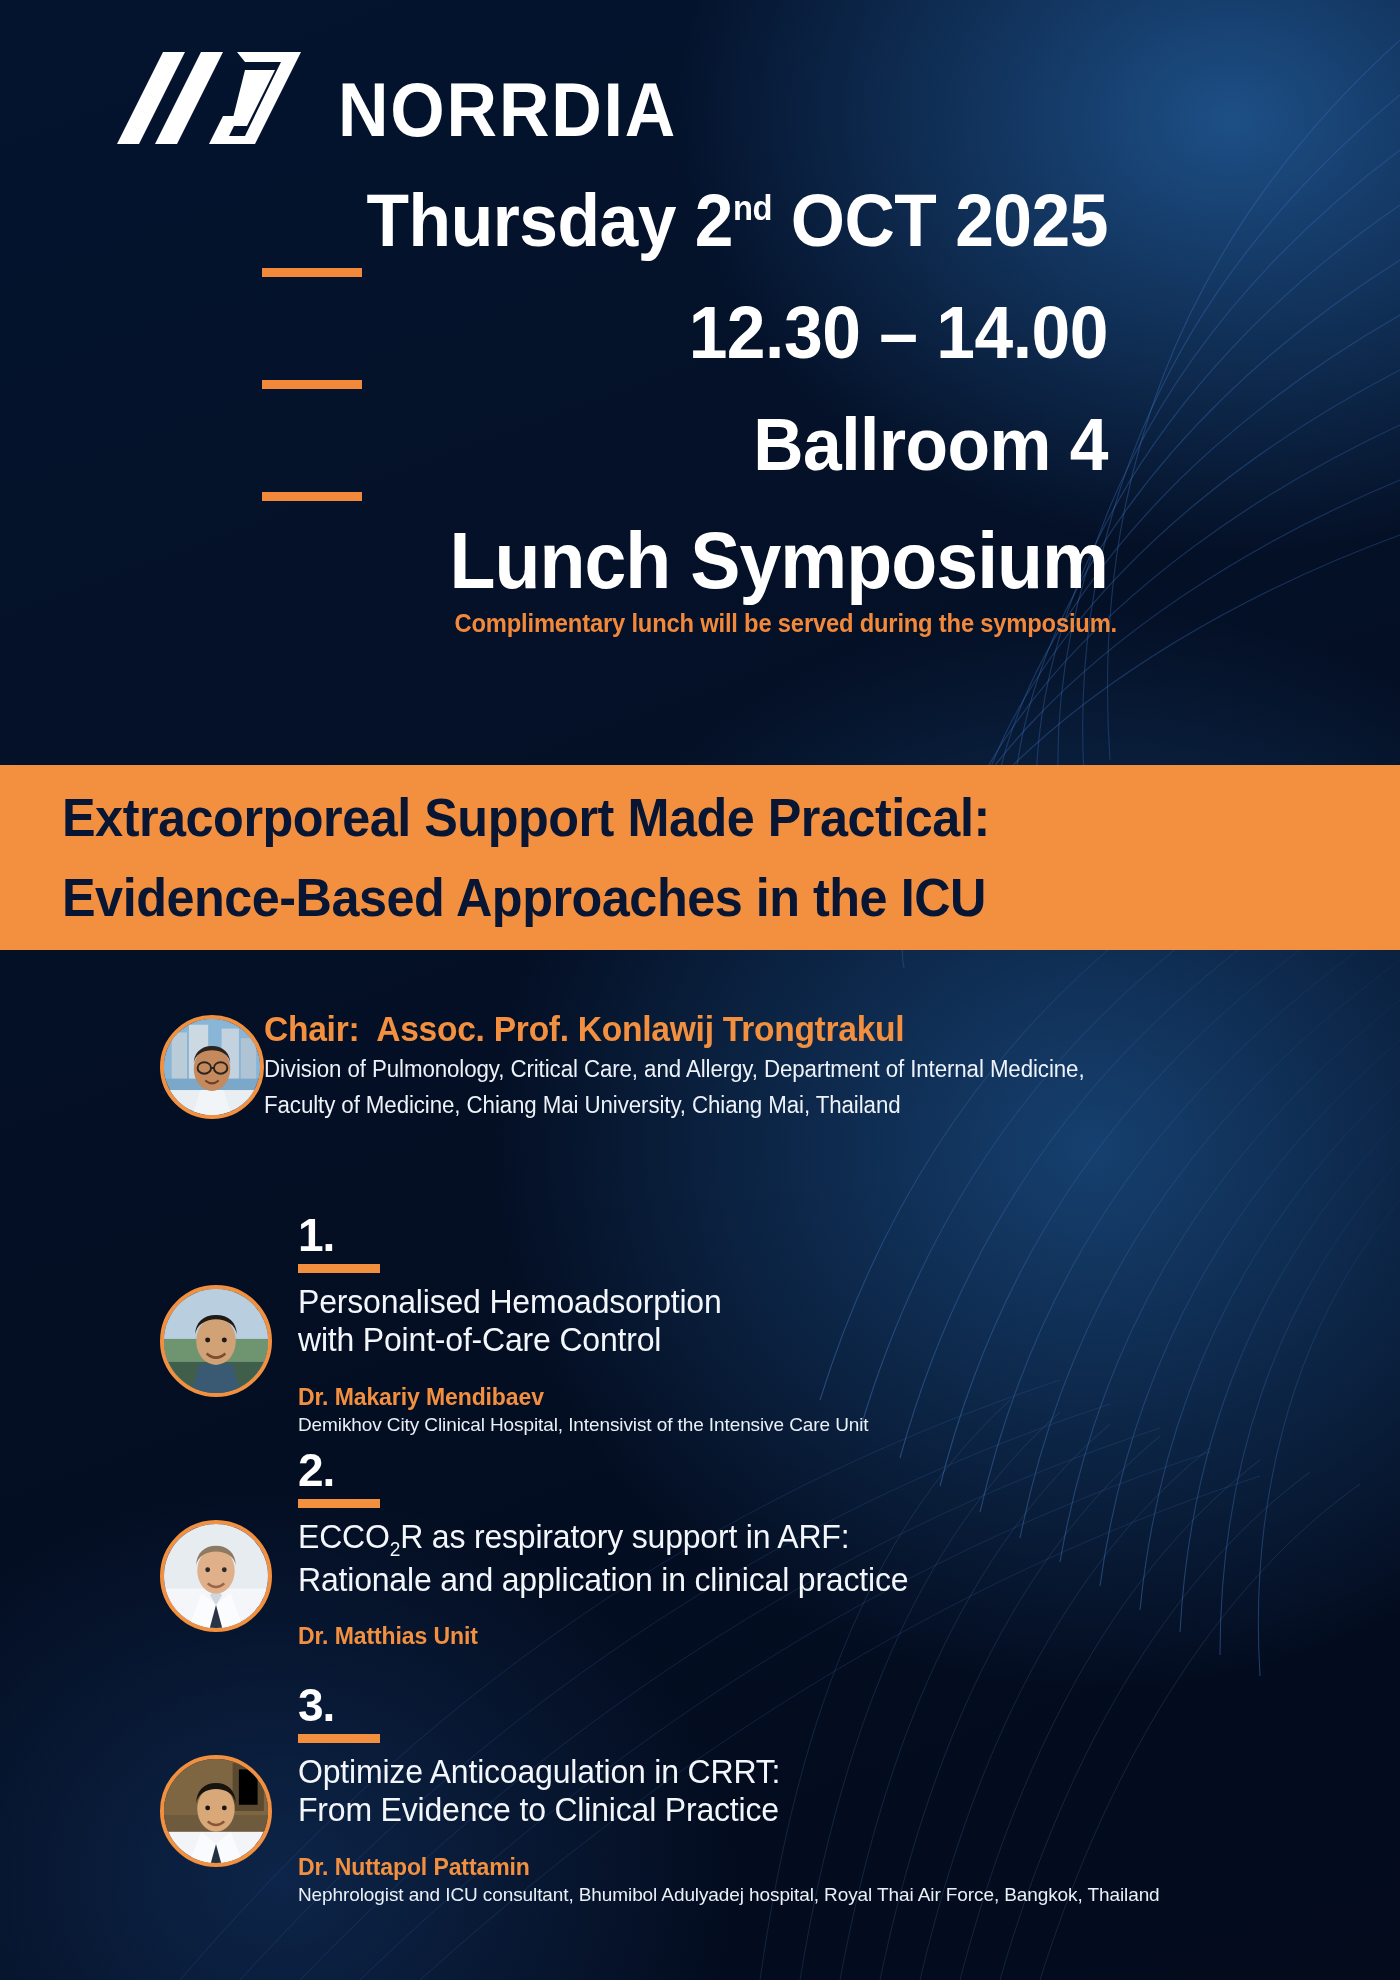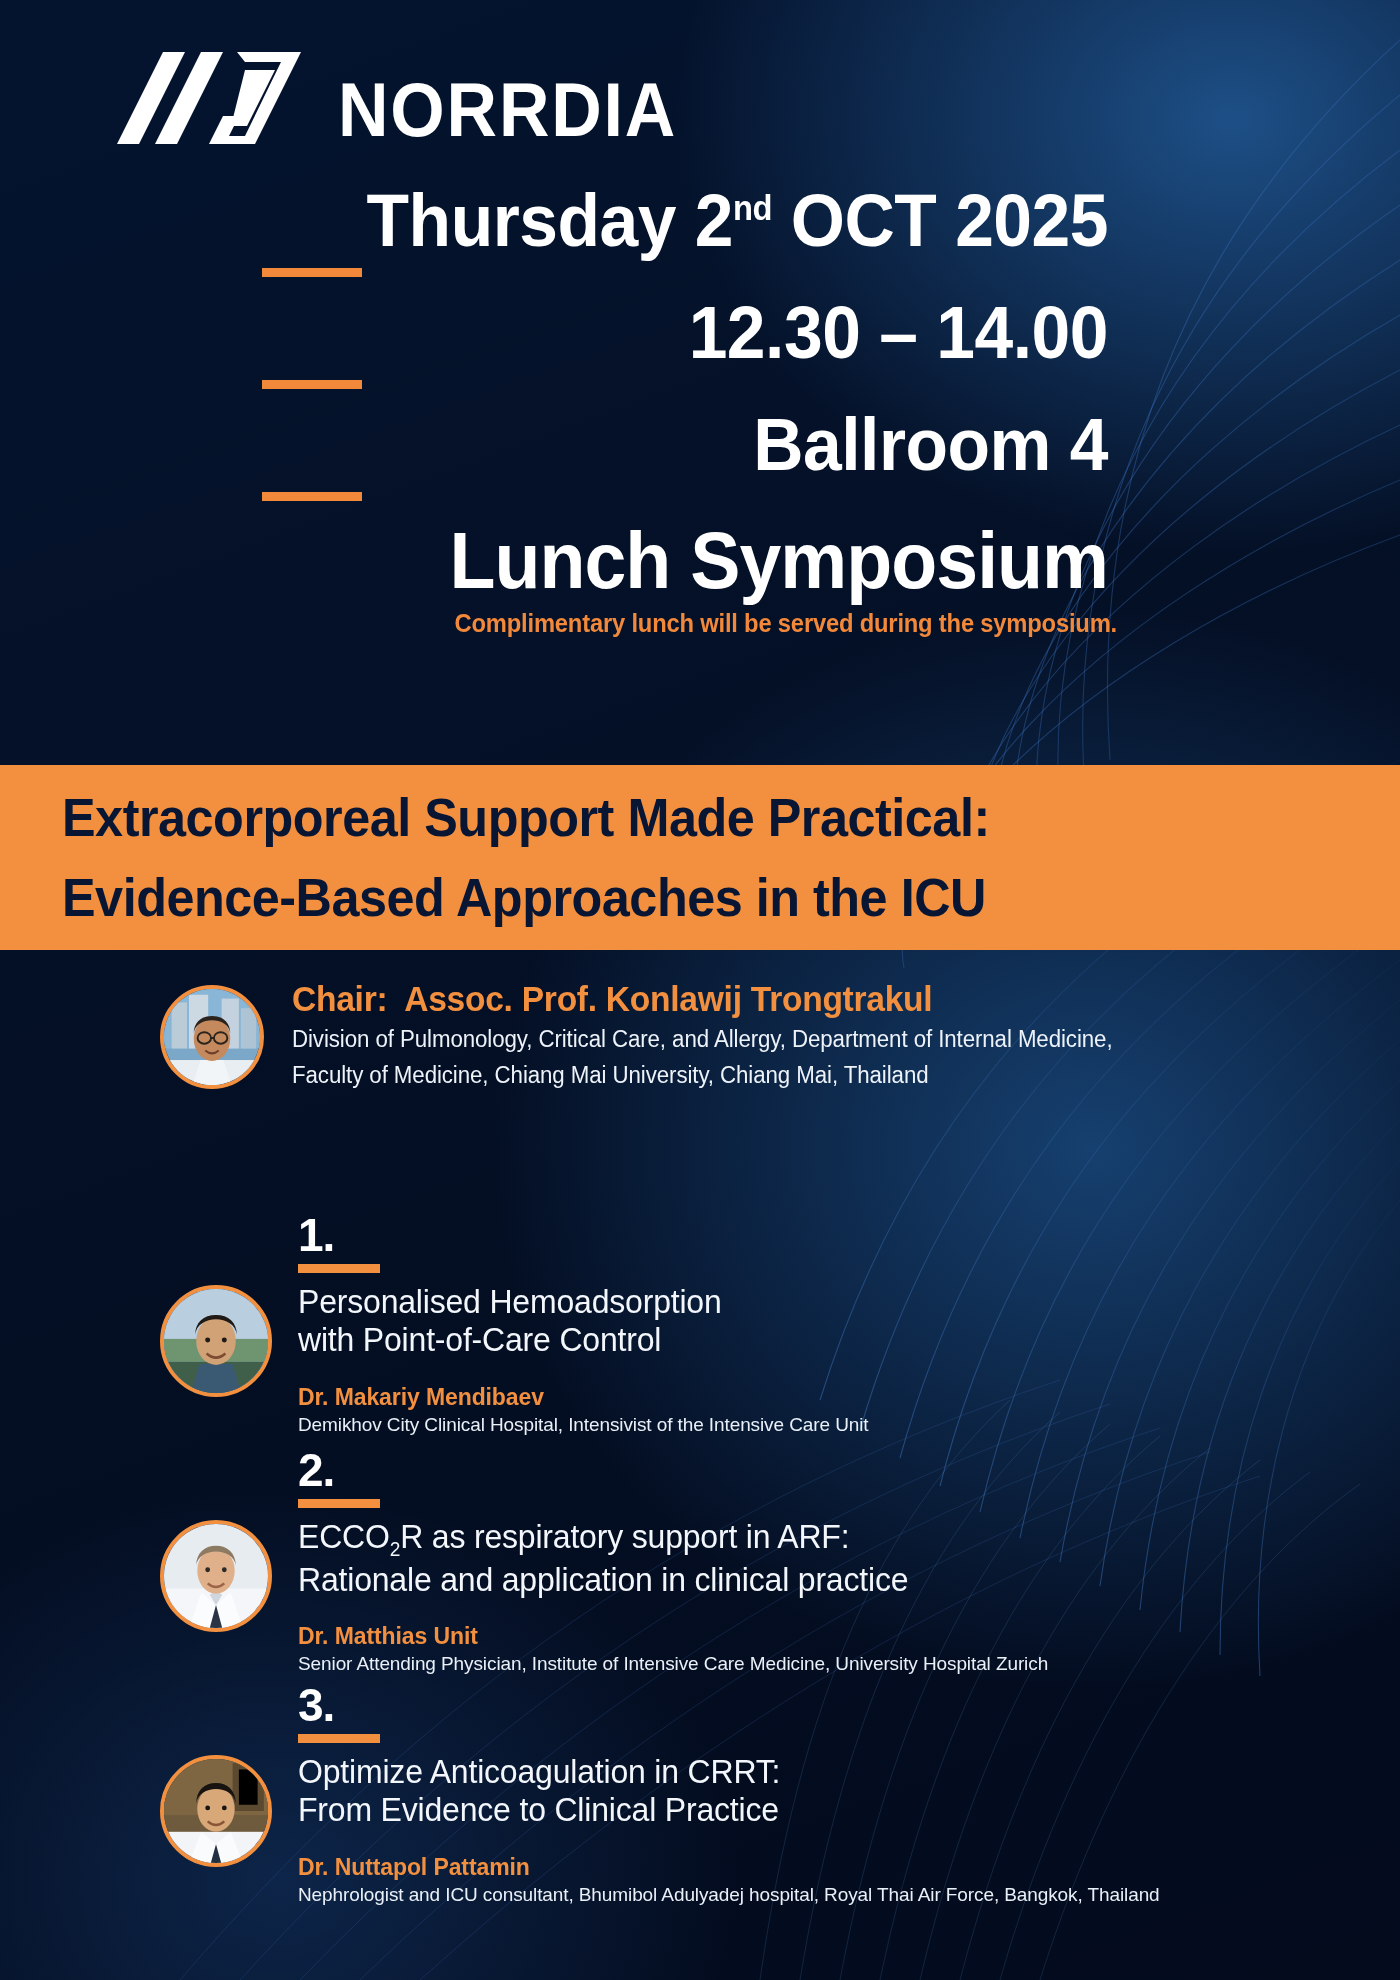--- a/index.html
+++ b/index.html
@@ -95,22 +95,22 @@
     font-weight:700;
     line-height:1.12;
     letter-spacing:-0.5px;
     transform:scaleX(0.95);
     transform-origin:left center;
     white-space:nowrap;
   }
 
   
   .chair {
-    position:absolute; left:160px; top:975px;
-    display:flex; align-items:flex-start; gap:28px;
+    position:absolute; left:160px; top:1005px;
+    display:flex; align-items:flex-start; 
     width:1180px;
   }
   .avatar {
     flex:none;
     border-radius:50%;
     border:4px solid #f2903f;
     overflow:hidden;
     background:#17365e;
     position:relative;
   }
@@ -355,21 +355,20 @@
         <circle cx="58" cy="44" r="2.3" fill="#2d2a26"></circle>
         <path d="M42,57 Q50,64 58,57" stroke="#9b6348" stroke-width="2.3" fill="none"></path>
       </svg>
     </div>
     <div class="body">
       <div class="talk-num">2.</div>
       <div class="talk-rule"></div>
       <div class="talk-title"><span>ECCO</span><sub>2</sub><span>R as respiratory support in ARF:</span></div>
       <div class="talk-title">Rationale and application in clinical practice</div>
       <div class="talk-speaker">Dr. Matthias Unit</div>
-      <div class="talk-aff">Senior Attending Physician, Institute of Intensive Care Medicine, University Hospital Zurich</div>
     </div>
   </div>
 
   <div class="talk t3">
     <div class="avatar spk-av">
       <svg class="ph" viewBox="0 0 100 100">
         <rect width="100" height="100" fill="#6e5a3d"></rect>
         <rect x="0" y="0" width="100" height="54" fill="#7e6642"></rect>
         <rect x="66" y="4" width="30" height="46" fill="#5c4a30"></rect>
         <rect x="72" y="10" width="18" height="34" fill="#8a7css"></rect>

